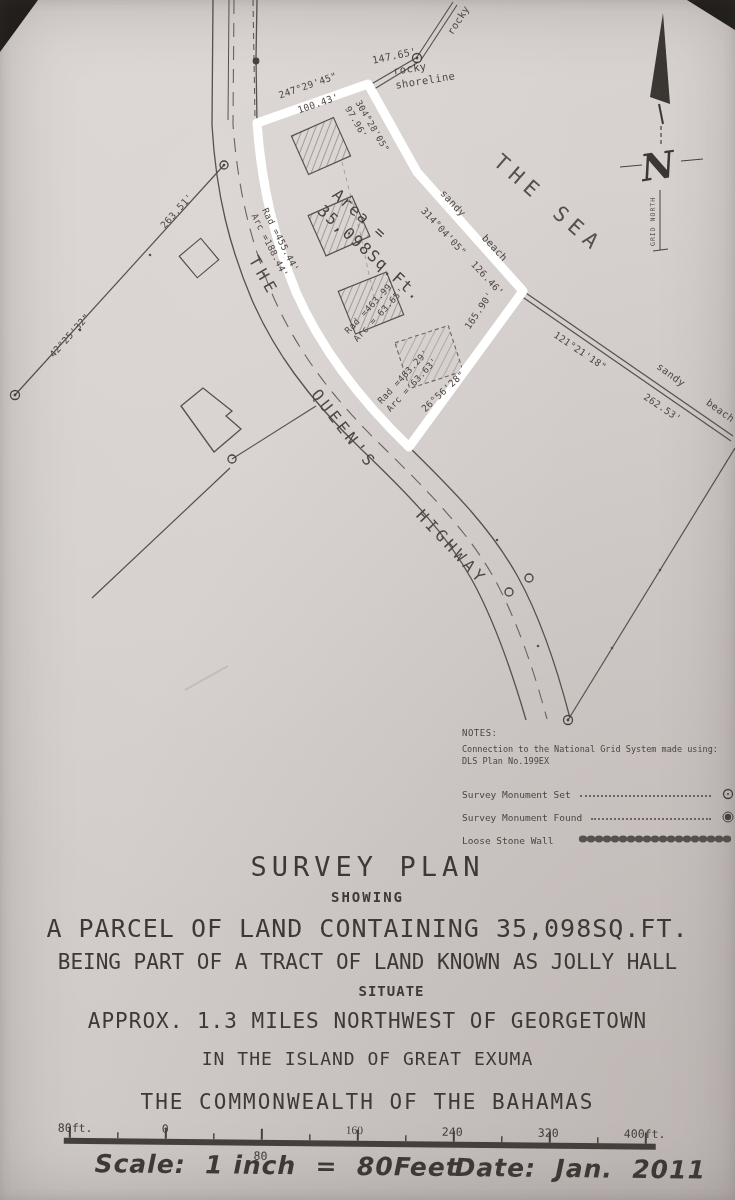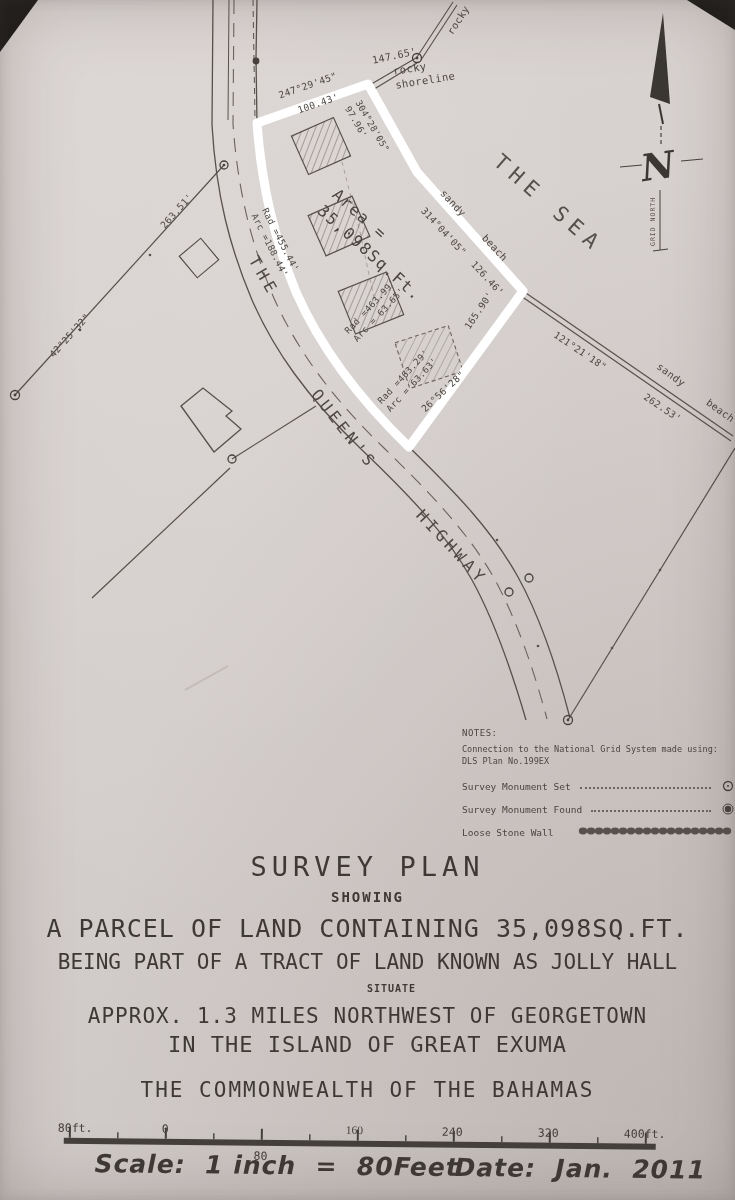--- a/index.html
+++ b/index.html
@@ -21,33 +21,33 @@
        color:#4e4843;letter-spacing:.4px;}
   .north-n{position:absolute;left:641px;top:144px;transform:rotate(-8deg);
        font-family:"DejaVu Serif",serif;font-style:italic;font-weight:700;
        font-size:37px;color:#3b3733;}
   .north-cap{position:absolute;left:649px;top:246px;transform:rotate(-90deg);
        transform-origin:0 0;font-size:6.5px;letter-spacing:1px;color:#57514c;white-space:pre;}
   
   .notes{position:absolute;left:462px;top:728px;width:272px;color:#4c463f;}
   .notes .hd{font-size:9px;letter-spacing:.5px;margin-bottom:5px;}
   .notes .ln{font-size:8.5px;line-height:1.45;}
-  .legend{margin-top:12px;}
+  .legend{margin-top:20px;}
   .lrow{display:flex;align-items:flex-end;margin-bottom:11px;font-size:9.5px;}
   .lrow .leader{flex:1;border-bottom:2px dotted #6d6660;margin:0 7px 3px 9px;height:1px;}
   .lrow .sym{width:16px;display:flex;justify-content:flex-end;}
   
   .titleblock{position:absolute;left:0;right:0;top:851px;text-align:center;color:#3e3934;}
   .t1{font-size:27px;letter-spacing:5px;}
   .t2{font-size:14px;letter-spacing:2px;font-weight:bold;margin-top:7px;}
   .t3{font-size:25px;letter-spacing:1px;margin-top:9px;}
   .t4{font-size:21px;letter-spacing:0px;margin-top:7px;}
-  .t5{font-size:10px;letter-spacing:1px;font-weight:bold;margin-top:9px;margin-left:48px;}
+  .t5{font-size:14px;letter-spacing:1px;font-weight:bold;margin-top:9px;margin-left:48px;}
   .t6{font-size:21px;letter-spacing:1px;margin-top:10px;}
-  .t7{font-size:22px;letter-spacing:1px;margin-top:4px;}
+  .t7{font-size:18px;letter-spacing:1px;margin-top:15px;}
   .t8{font-size:21px;letter-spacing:2px;margin-top:21px;}
   
   .scalewrap{position:absolute;left:0;top:1118px;width:735px;transform:rotate(.6deg);}
   .ticklbl{position:absolute;top:6px;font-size:11.5px;color:#46413c;white-space:pre;}
   .scaletext{position:absolute;left:95px;top:34px;font-family:"DejaVu Sans",sans-serif;
       font-style:italic;font-weight:700;font-size:25px;color:#3e3935;letter-spacing:1px;white-space:pre;}
   .datetext{position:absolute;left:455px;top:34px;font-family:"DejaVu Sans",sans-serif;
       font-style:italic;font-weight:700;font-size:25px;color:#3e3935;letter-spacing:1px;white-space:pre;}
 </style>
 </head>

